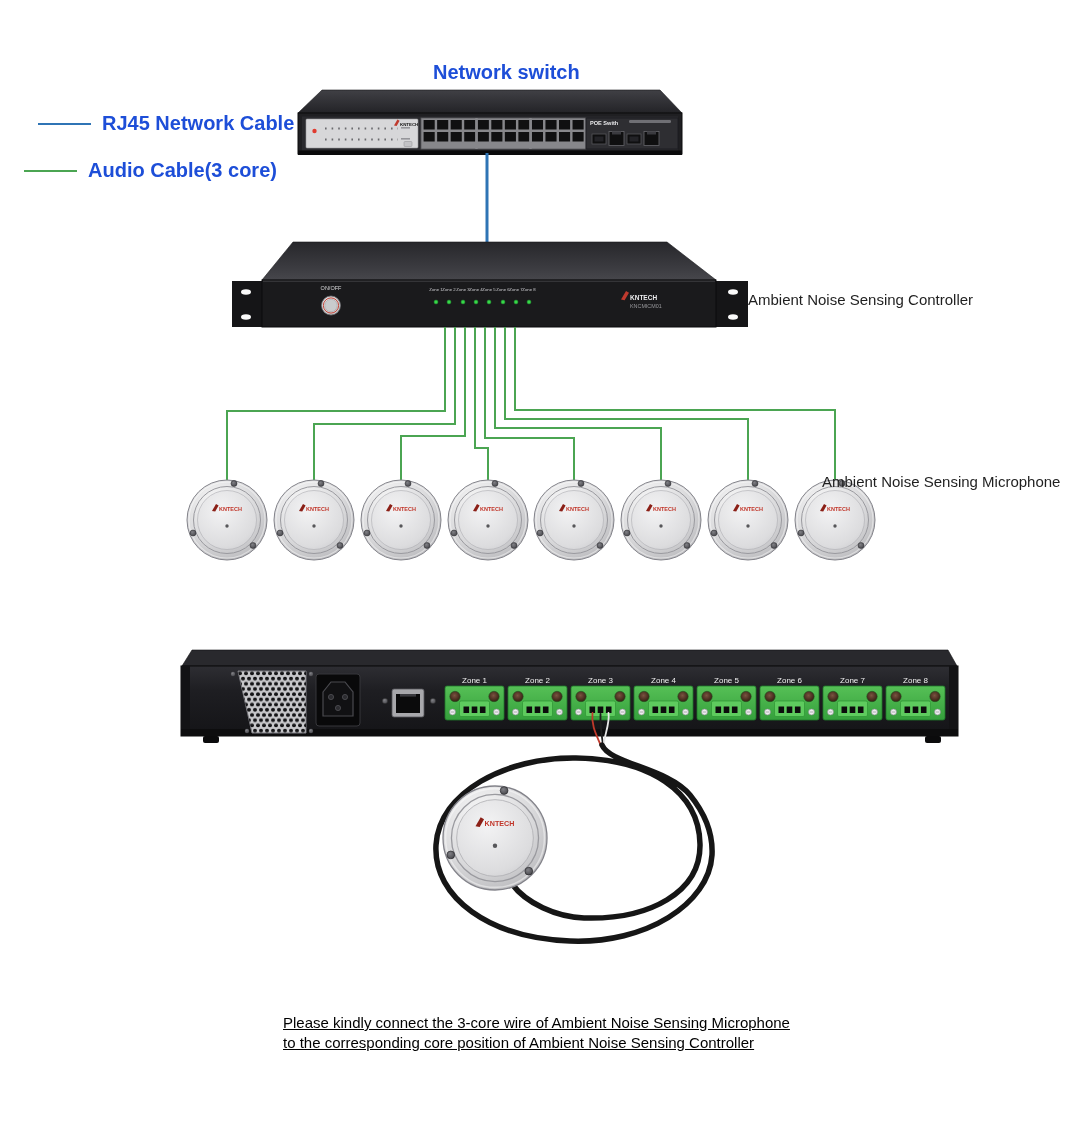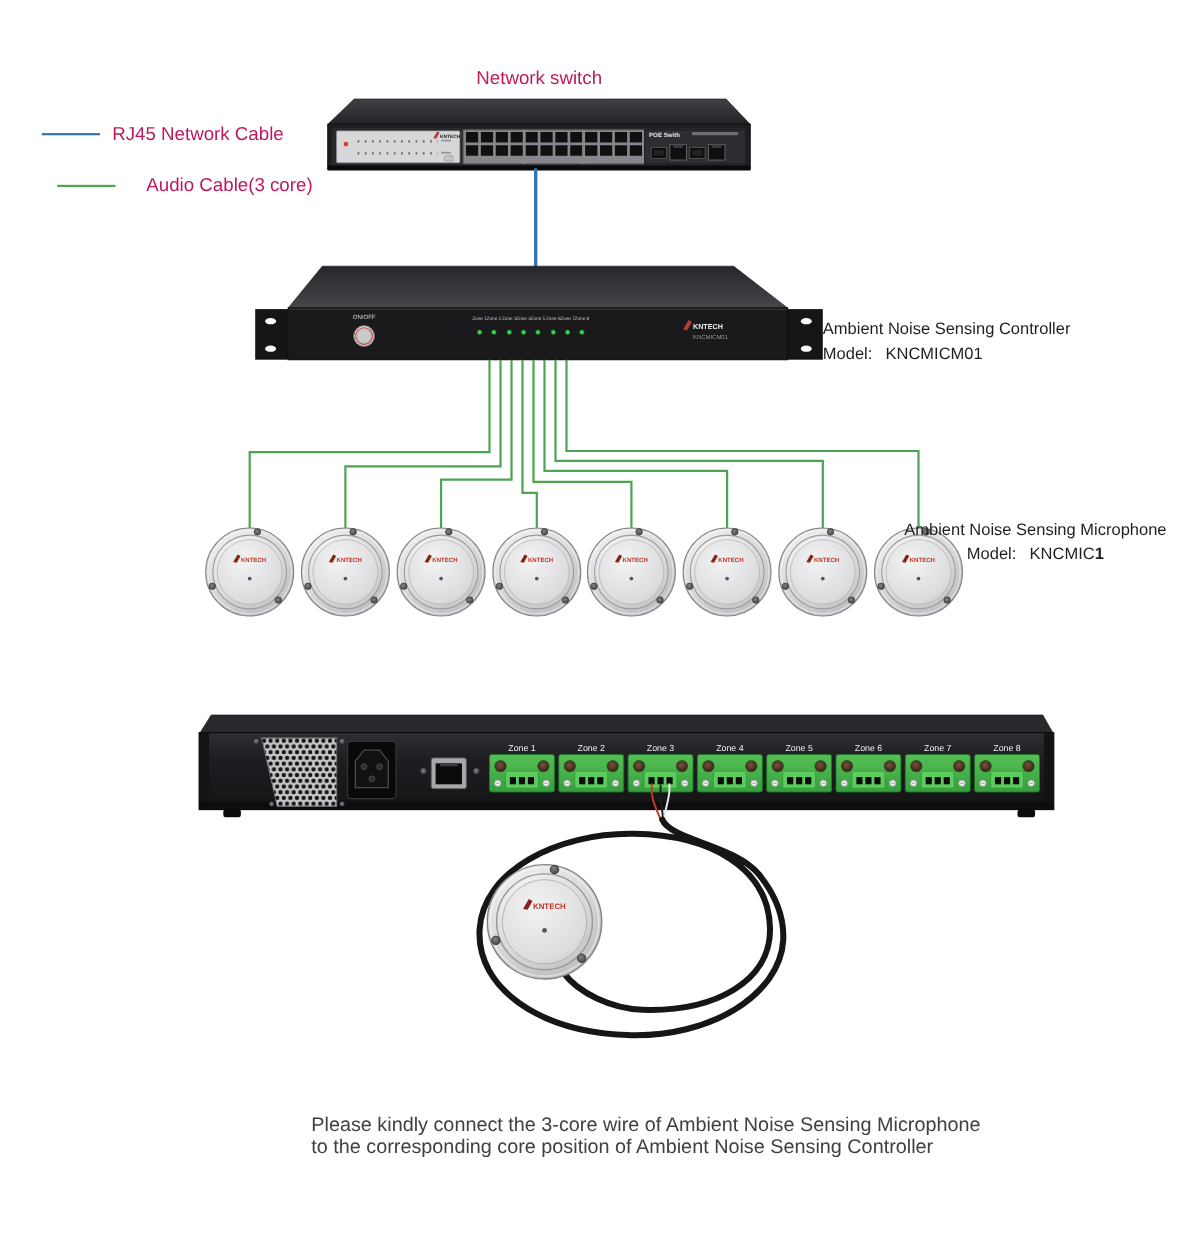--- a/index.html
+++ b/index.html
@@ -4,24 +4,24 @@
 <style>
   html,body{margin:0;padding:0;background:#fff;}
   .stage{position:relative;width:1092px;height:1124px;background:#ffffff;overflow:hidden;
          font-family:"Liberation Sans",sans-serif;color:#1a1a1a;}
   .stage svg{position:absolute;left:0;top:0;}
   .overlay{position:absolute;white-space:nowrap;}
   .legend-item{display:flex;align-items:center;}
   .legend-line{width:53px;height:0;border-top:2.5px solid #888;margin-right:11px;}
   .legend-line.blue{border-top-color:#2f74b5;}
   .legend-line.green{border-top-color:#4ba552;}
-  .lbl{font-size:17px;color:#be185d;}
+  .lbl{font-size:20px;color:#1d4ed8;font-weight:bold;}
   .anno{font-size:15px;line-height:22px;color:#1f1f1f;margin-top:33px;}
   .anno .model-val{margin-left:12px;}
-  .caption{font-size:18px;line-height:19.5px;color:#404040;}
+  .caption{font-size:15px;line-height:19.5px;color:#000000;text-decoration:underline;}
   svg text{font-family:"Liberation Sans",sans-serif;}
 </style>
 </head>
 <body>
 
 <div class="stage">
 
 <svg width="1092" height="1124" viewBox="0 0 1092 1124">
   <defs>
     <linearGradient id="gTopSwitch" x1="0" y1="0" x2="0" y2="1">
@@ -282,35 +282,33 @@
            C649,759 699,791 700,844
            C701,892 650,920 584,918
            C556,917 526,903 512,884"></path>
   <use href="#mic-symbol" transform="translate(495,838) scale(1.3)"></use>
 </svg>
 
 <div class="overlay legend-item" style="left:38px;top:112px;align-items:center;">
   <span class="legend-line blue"></span>
   <span class="lbl">RJ45 Network Cable</span>
 </div>
-<div class="overlay legend-item" style="left:52px;top:159px;gap:17px;">
+<div class="overlay legend-item" style="left:24px;top:159px;">
   <span class="legend-line green"></span>
   <span class="lbl">Audio Cable(3 core)</span>
 </div>
 
 <div class="overlay lbl" style="left:433px;top:61px;">Network switch</div>
 
 <div class="overlay anno" style="left:748px;top:256px;">
   <div>Ambient Noise Sensing Controller</div>
-  <div><span>Model:</span><span class="model-val">KNCMICM01</span></div>
 </div>
 
 <div class="overlay anno" style="left:822px;top:438px;text-align:center;">
   <div>Ambient Noise Sensing Microphone</div>
-  <div><span>Model:</span><span class="model-val">KNCMIC</span><b>1</b></div>
 </div>
 
 <div class="overlay caption" style="left:283px;top:1013px;">
   <div>Please kindly connect the 3-core wire of Ambient Noise Sensing Microphone</div>
   <div>to the corresponding core position of Ambient Noise Sensing Controller</div>
 </div>
 
 </div>
 
 </body></html>

